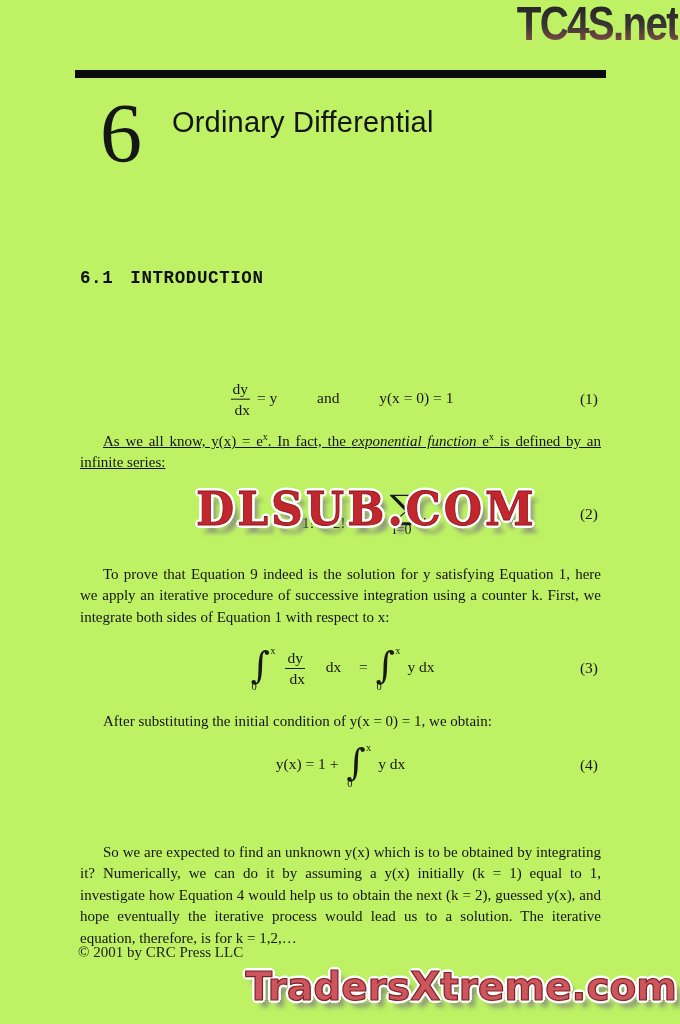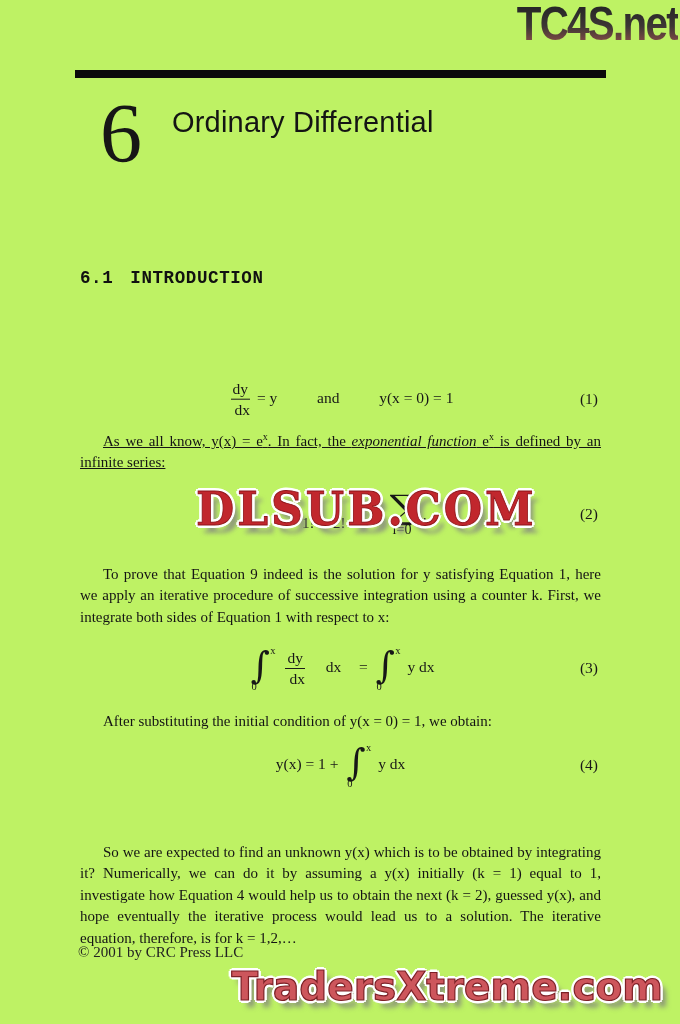--- a/index.html
+++ b/index.html
@@ -24,21 +24,21 @@
     font-size:44px;letter-spacing:3px;
     color:#c1272d;
     -webkit-text-stroke:0.8px #8e1318;
     text-shadow:
       -3px 0 0 #fff,3px 0 0 #fff,0 -3px 0 #fff,0 3px 0 #fff,
       -2px -2px 0 #fff,2px -2px 0 #fff,-2px 2px 0 #fff,2px 2px 0 #fff,
       6px 7px 4px rgba(130,130,130,0.75);
     transform:scaleY(1.08);
   }
   .wm-bottom{
-    position:absolute;right:17px;top:964px;
+    position:absolute;right:3px;top:964px;
     font-family:"DejaVu Sans",sans-serif;font-weight:bold;
     font-size:39px;letter-spacing:0px;
     color:#cd565c;
     -webkit-text-stroke:1.2px #7d2026;
     text-shadow:
       -3px 0 0 #fff,3px 0 0 #fff,0 -3px 0 #fff,0 3px 0 #fff,
       -2px -2px 0 #fff,2px -2px 0 #fff,-2px 2px 0 #fff,2px 2px 0 #fff,
       6px 7px 5px rgba(125,125,125,0.8);
   }
 

